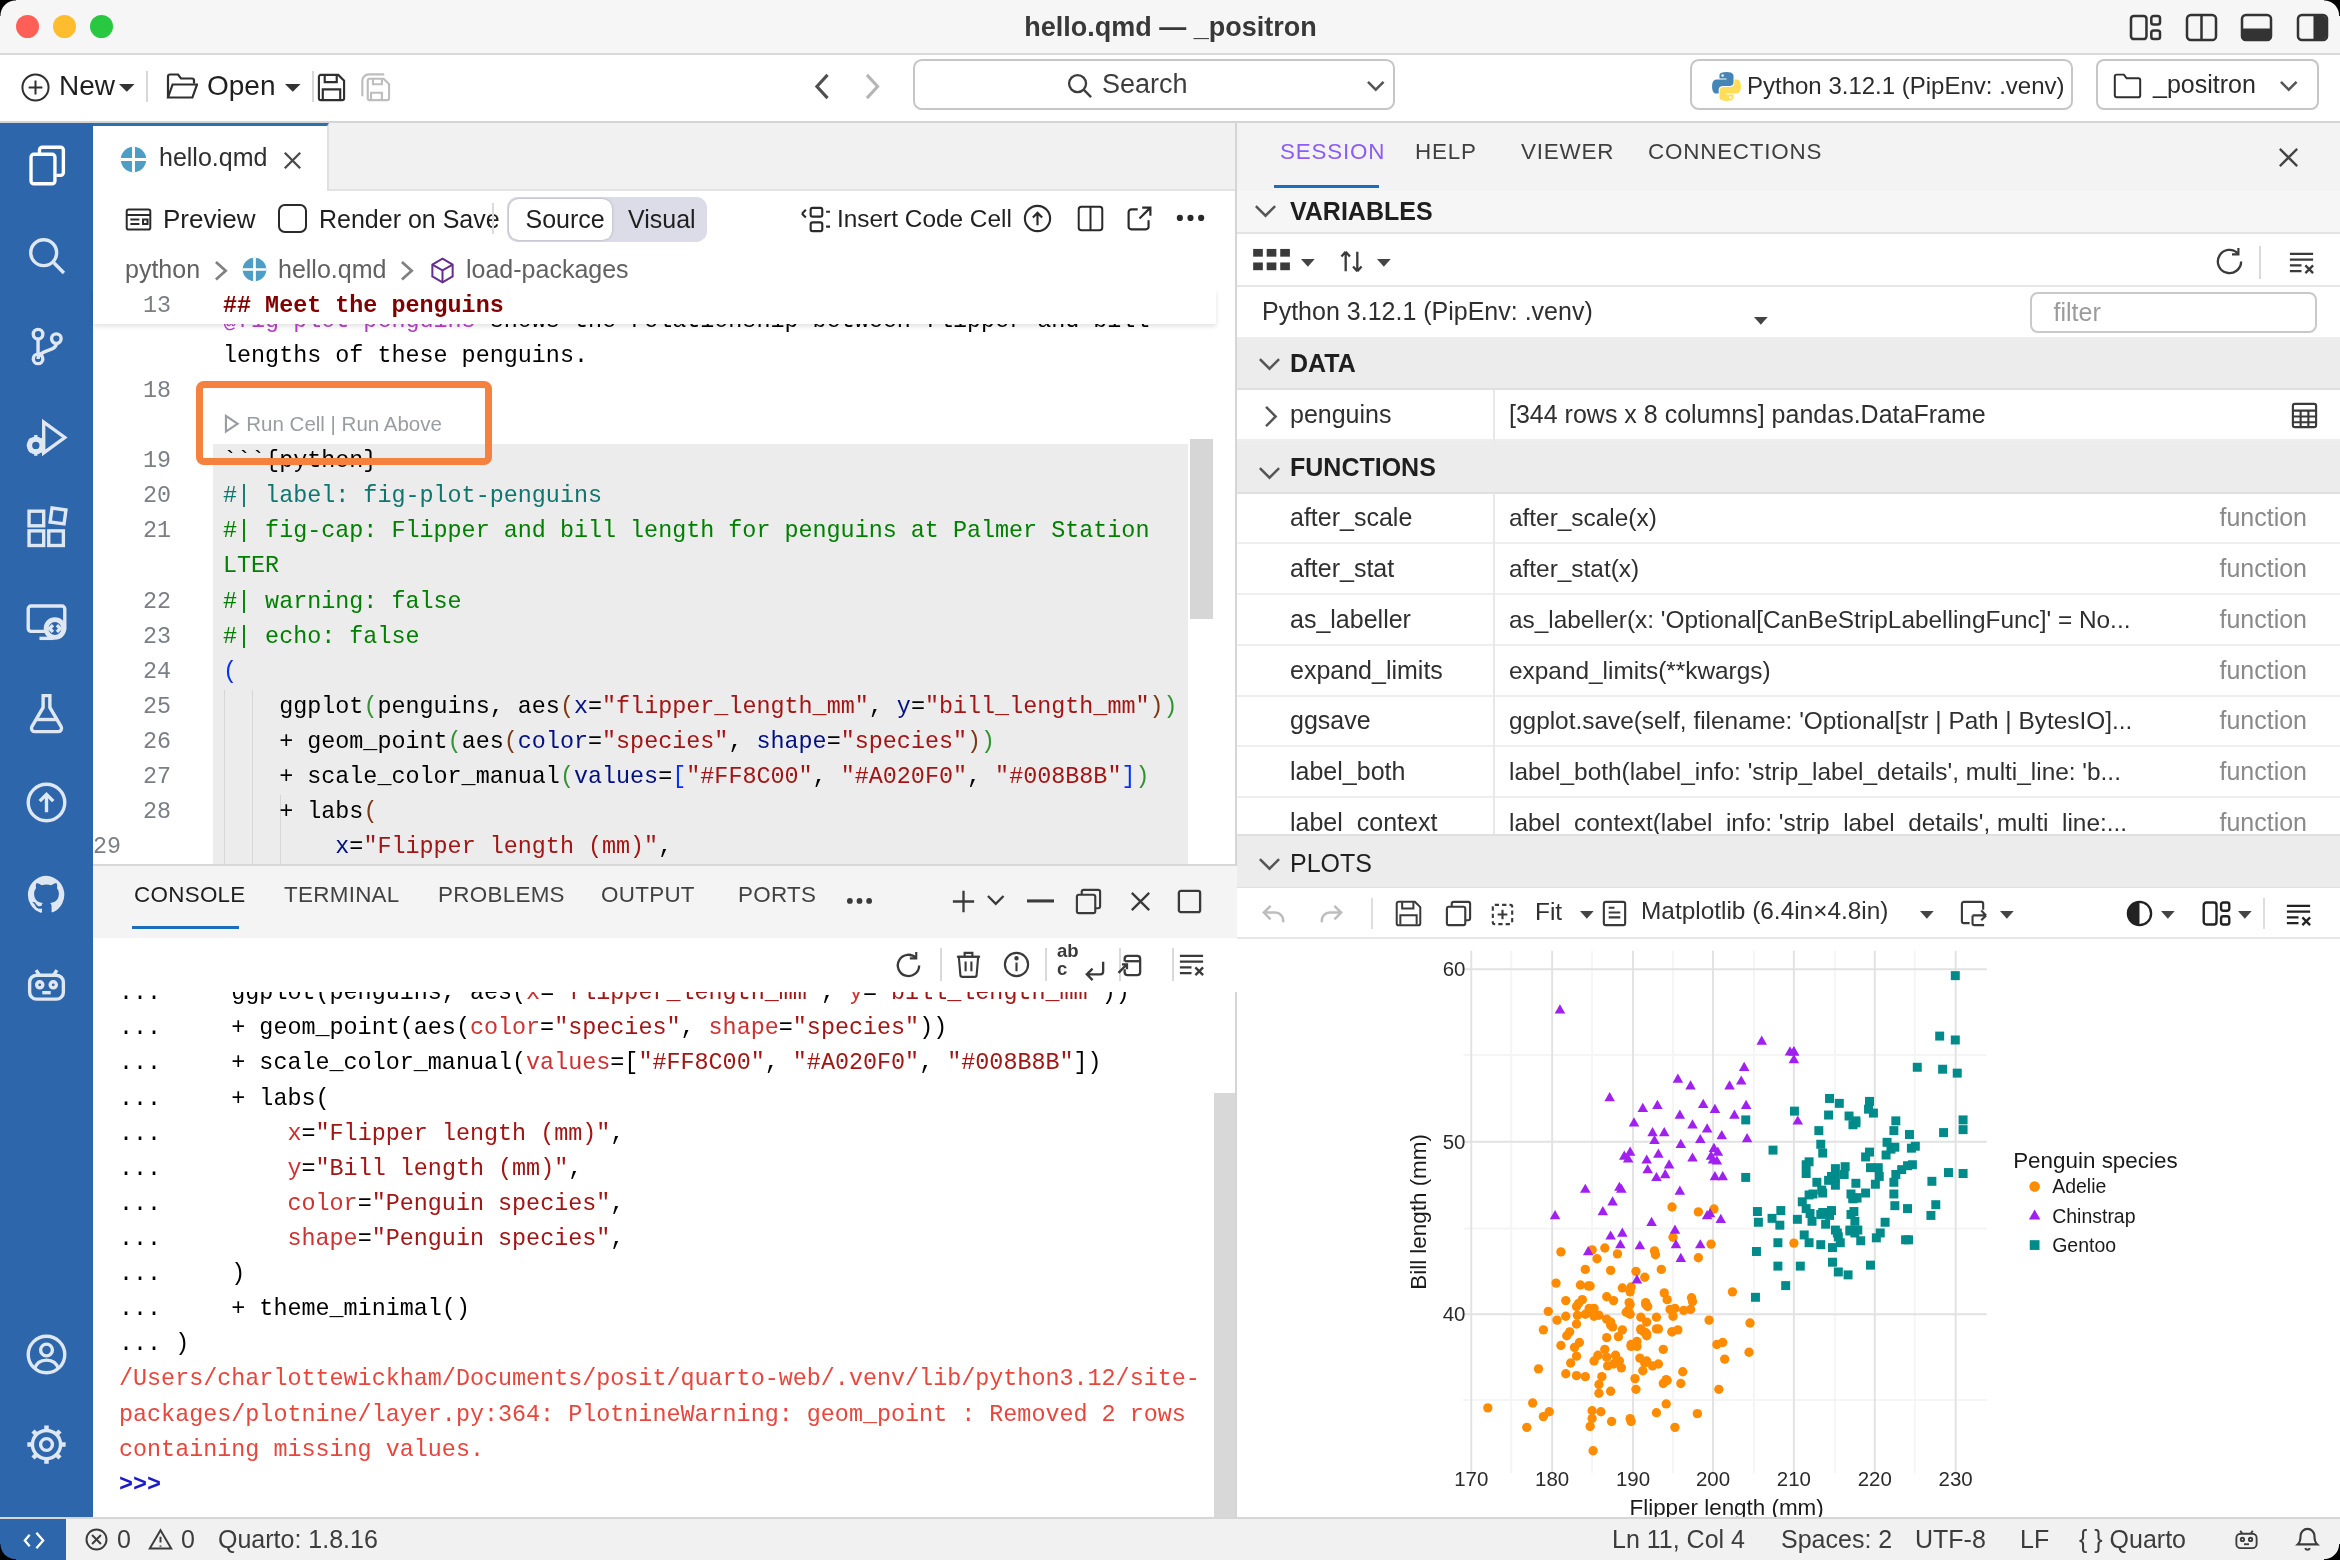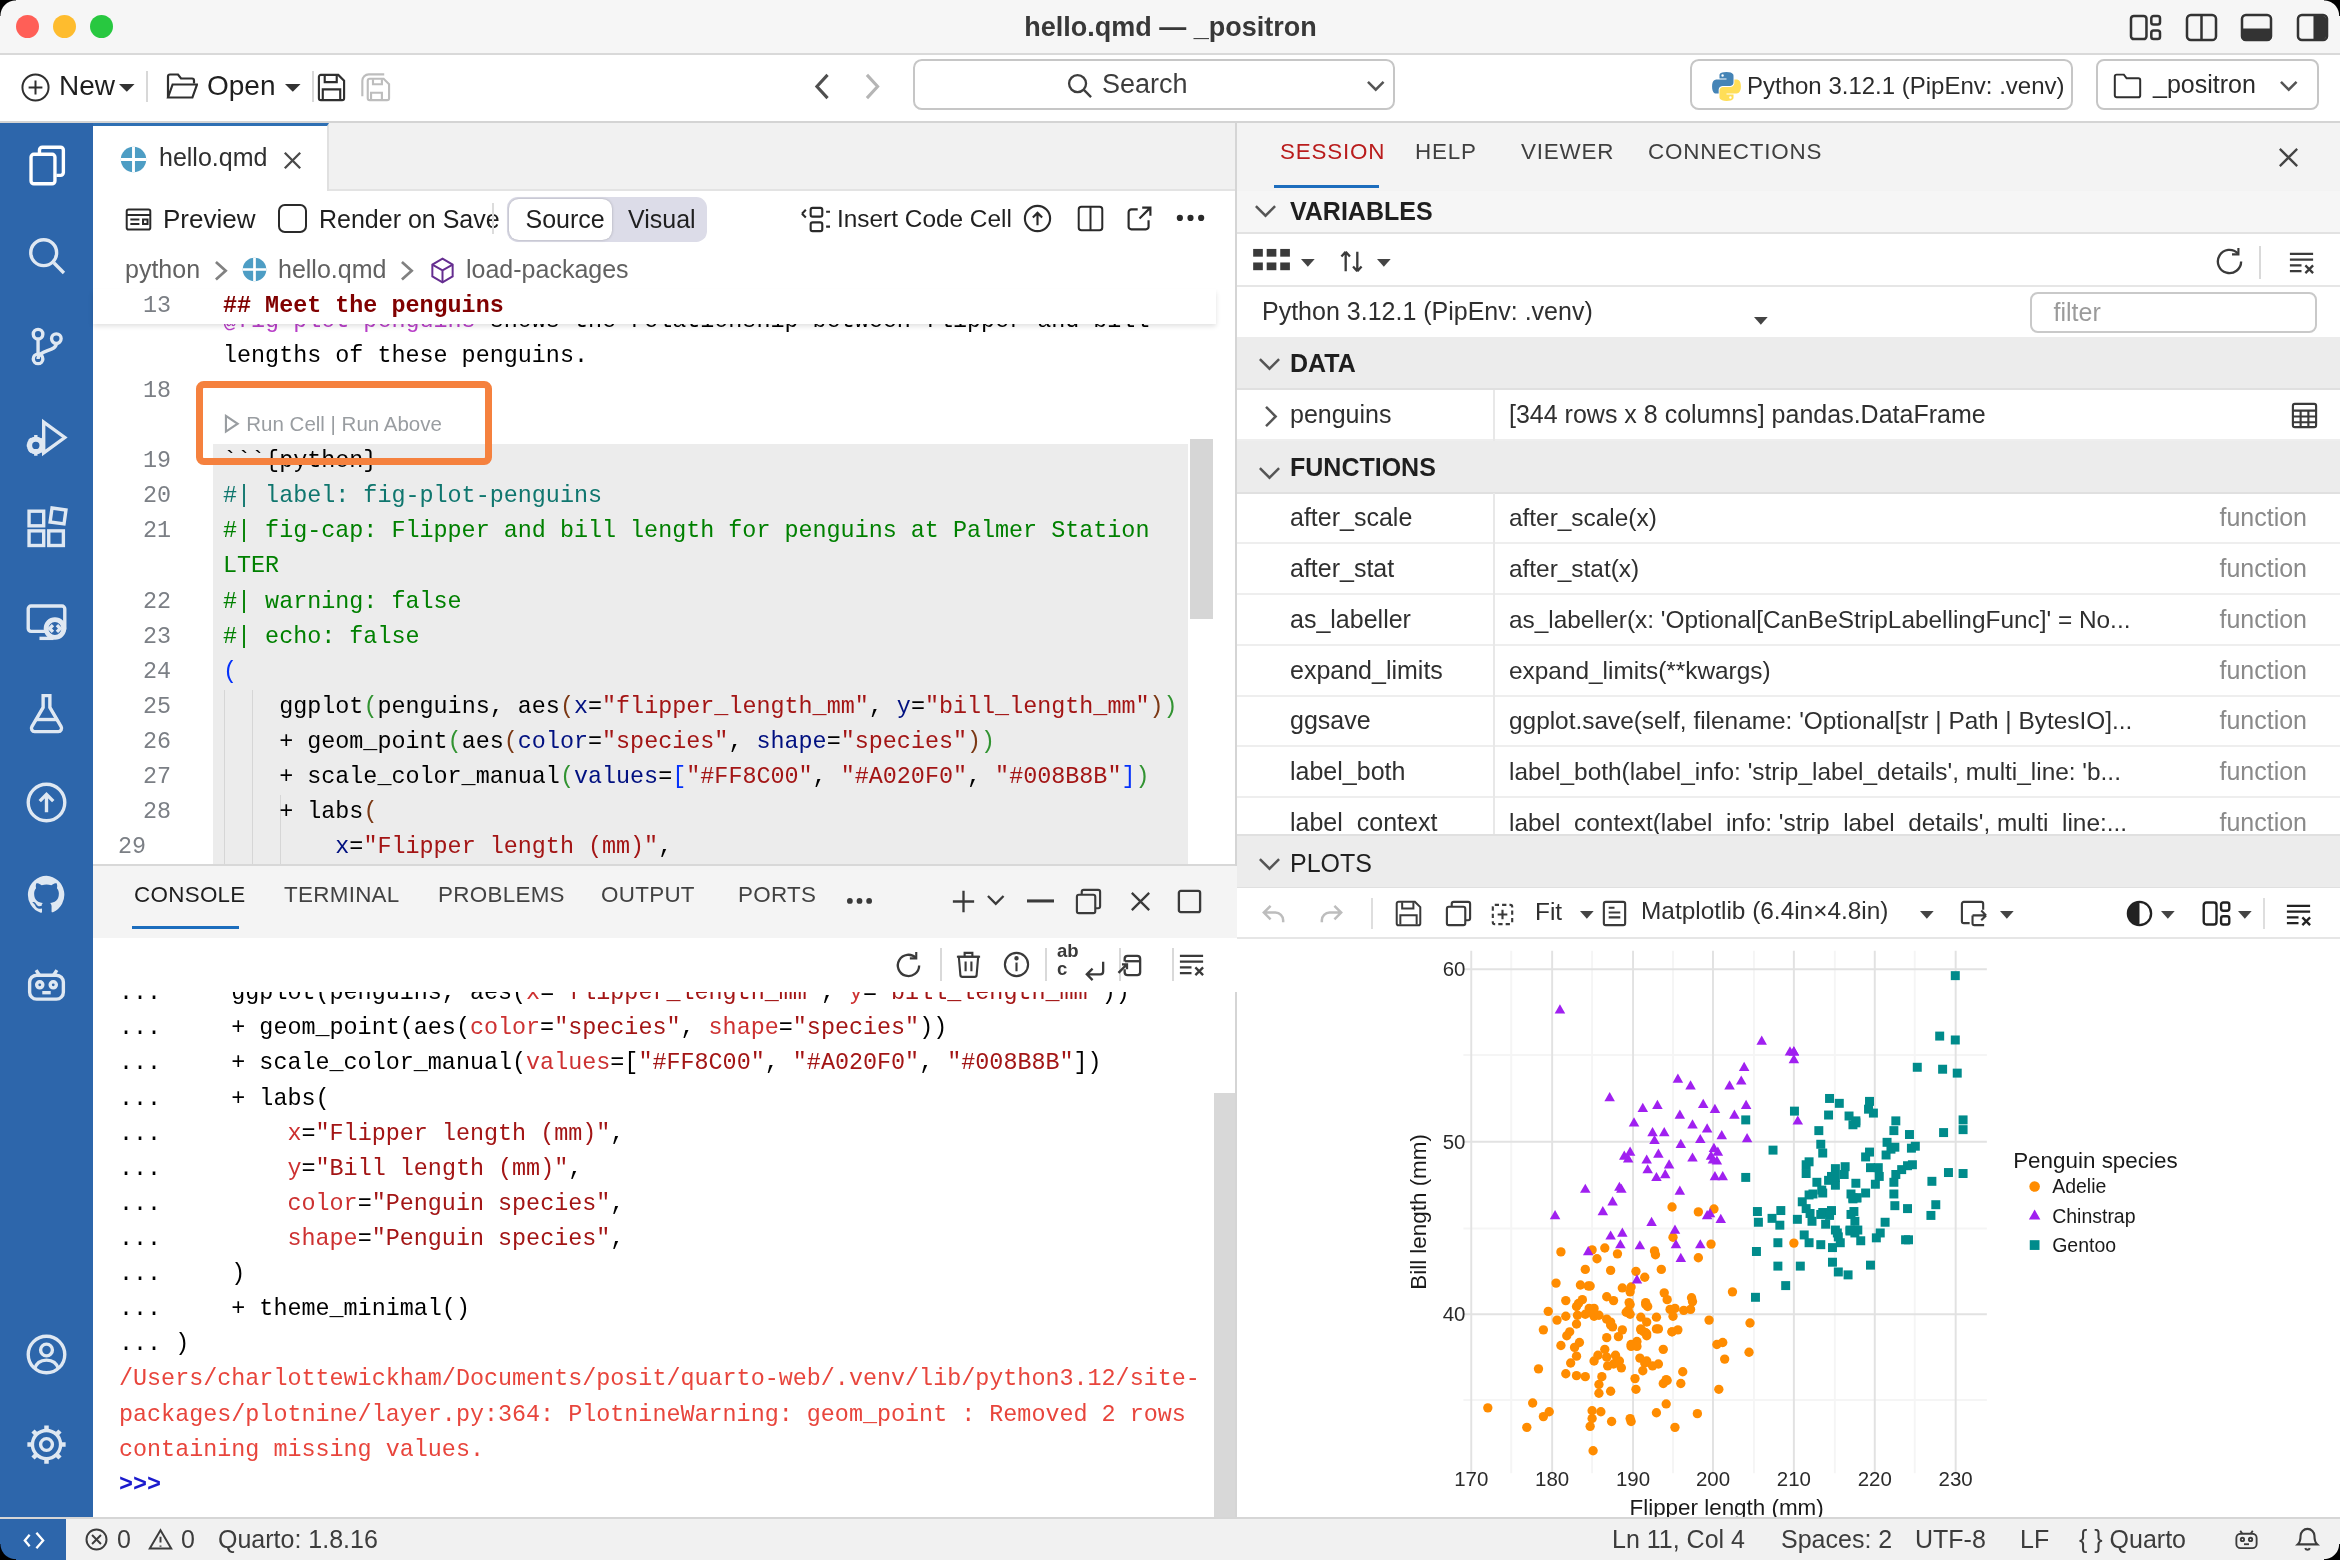--- a/index.html
+++ b/index.html
@@ -363,21 +363,21 @@
     <div class="mono" style="position:absolute;left:0px;width:78px;text-align:right;color:#7b7f85;top:366px">24</div>
     <div class="mono" style="position:absolute;left:130px;top:366px"><span style="color:#0431fa">(</span></div>
     <div class="mono" style="position:absolute;left:0px;width:78px;text-align:right;color:#7b7f85;top:401px">25</div>
     <div class="mono" style="position:absolute;left:130px;top:401px">    ggplot<span style="color:#319331">(</span>penguins, aes<span style="color:#7b3814">(</span><span style="color:#001080">x</span>=<span style="color:#a31515">"flipper_length_mm"</span>, <span style="color:#001080">y</span>=<span style="color:#a31515">"bill_length_mm"</span><span style="color:#7b3814">)</span><span style="color:#319331">)</span></div>
     <div class="mono" style="position:absolute;left:0px;width:78px;text-align:right;color:#7b7f85;top:436px">26</div>
     <div class="mono" style="position:absolute;left:130px;top:436px">    + geom_point<span style="color:#319331">(</span>aes<span style="color:#7b3814">(</span><span style="color:#001080">color</span>=<span style="color:#a31515">"species"</span>, <span style="color:#001080">shape</span>=<span style="color:#a31515">"species"</span><span style="color:#7b3814">)</span><span style="color:#319331">)</span></div>
     <div class="mono" style="position:absolute;left:0px;width:78px;text-align:right;color:#7b7f85;top:471px">27</div>
     <div class="mono" style="position:absolute;left:130px;top:471px">    + scale_color_manual<span style="color:#319331">(</span><span style="color:#001080">values</span>=<span style="color:#0431fa">[</span><span style="color:#a31515">"#FF8C00"</span>, <span style="color:#a31515">"#A020F0"</span>, <span style="color:#a31515">"#008B8B"</span><span style="color:#0431fa">]</span><span style="color:#319331">)</span></div>
     <div class="mono" style="position:absolute;left:0px;width:78px;text-align:right;color:#7b7f85;top:506px">28</div>
     <div class="mono" style="position:absolute;left:130px;top:506px">    + labs<span style="color:#7b3814">(</span></div>
-    <div class="mono" style="position:absolute;left:0px;width:78px;text-align:center;color:#7b7f85;top:541px">29</div>
+    <div class="mono" style="position:absolute;left:0px;width:78px;text-align:left;color:#7b7f85;top:541px">29</div>
     <div class="mono" style="position:absolute;left:130px;top:541px">        <span style="color:#001080">x</span>=<span style="color:#a31515">"Flipper length (mm)"</span>,</div>
 </div>
 <div class="abs" style="left:93px;top:289px;width:1123px;height:35px;background:#fff;box-shadow:0 2.9px 4.9px rgba(0,0,0,.12)">
  <div class="mono" style="position:absolute;left:0px;width:78px;text-align:right;color:#7b7f85;top:0">13</div>
  <div class="mono" style="position:absolute;left:130px;top:0;font-weight:700;color:#800000">## Meet the penguins</div>
 </div>
 <div class="abs" style="left:196px;top:381px;width:296px;height:84px;border:7.8px solid #f5813e;border-radius:7.8px;z-index:5"></div>
 <div class="abs" style="left:1190px;top:439px;width:23.4px;height:180px;background:#c8c8c8;opacity:.75"></div>
 
 <div class="abs" style="left:93px;top:864px;width:1144px;height:653px;background:#fff;border-top:2px solid #d8d8d8;overflow:hidden">
@@ -473,21 +473,21 @@
     <div class="mono row" style="left:26px;top:496px"><span style="color:#e8453c">/Users/charlottewickham/Documents/posit/quarto-web/.venv/lib/python3.12/site-</span></div>
     <div class="mono row" style="left:26px;top:532px"><span style="color:#e8453c">packages/plotnine/layer.py:364: PlotnineWarning: geom_point : Removed 2 rows</span></div>
     <div class="mono row" style="left:26px;top:567px"><span style="color:#e8453c">containing missing values.</span></div>
     <div class="mono row" style="left:26px;top:602px"><span style="color:#1a1acd;font-weight:700">&gt;&gt;&gt;</span></div>
  <div class="abs" style="left:1121px;top:227px;width:21.5px;height:426px;background:#c8c8c8;opacity:.7"></div>
 </div>
 
 <div class="abs" style="left:1235px;top:123px;width:2px;height:1395px;background:#d5d5d5"></div>
 <div class="abs" style="left:1237px;top:123px;width:1104px;height:1395px;background:#fff"></div>
 <div class="abs" style="left:1237px;top:123px;width:1104px;height:68px;background:#f3f3f3">
-    <div class="abs" style="left:43px;top:15.6px;font-size:22.4px;letter-spacing:0.8px;color:#b91c1c">SESSION</div>
+    <div class="abs" style="left:43px;top:15.6px;font-size:22.4px;letter-spacing:0.8px;color:#8b5cf6">SESSION</div>
     <div class="abs" style="left:178px;top:15.6px;font-size:22.4px;letter-spacing:0.8px;color:#3f3f3f">HELP</div>
     <div class="abs" style="left:284px;top:15.6px;font-size:22.4px;letter-spacing:0.8px;color:#3f3f3f">VIEWER</div>
     <div class="abs" style="left:411px;top:15.6px;font-size:22.4px;letter-spacing:0.8px;color:#3f3f3f">CONNECTIONS</div>
  <div class="abs" style="left:37px;top:62px;width:105px;height:2.9px;background:#1c6dbd"></div>
  <svg class="ic" style="left:1038px;top:20.5px" width="27" height="27" viewBox="0 0 14 14">
       <path d="M2.5 2.5l9 9M11.5 2.5l-9 9" stroke="#444" stroke-width="1.2"></path>
     </svg>
 </div>
 <div class="abs" style="left:1237px;top:191px;width:1104px;height:43px;background:#f6f6f6;border-bottom:2px solid #e2e2e2">
     <svg class="ic" style="left:15.6px;top:11.7px" width="25" height="17.6" viewBox="0 0 13 9">

